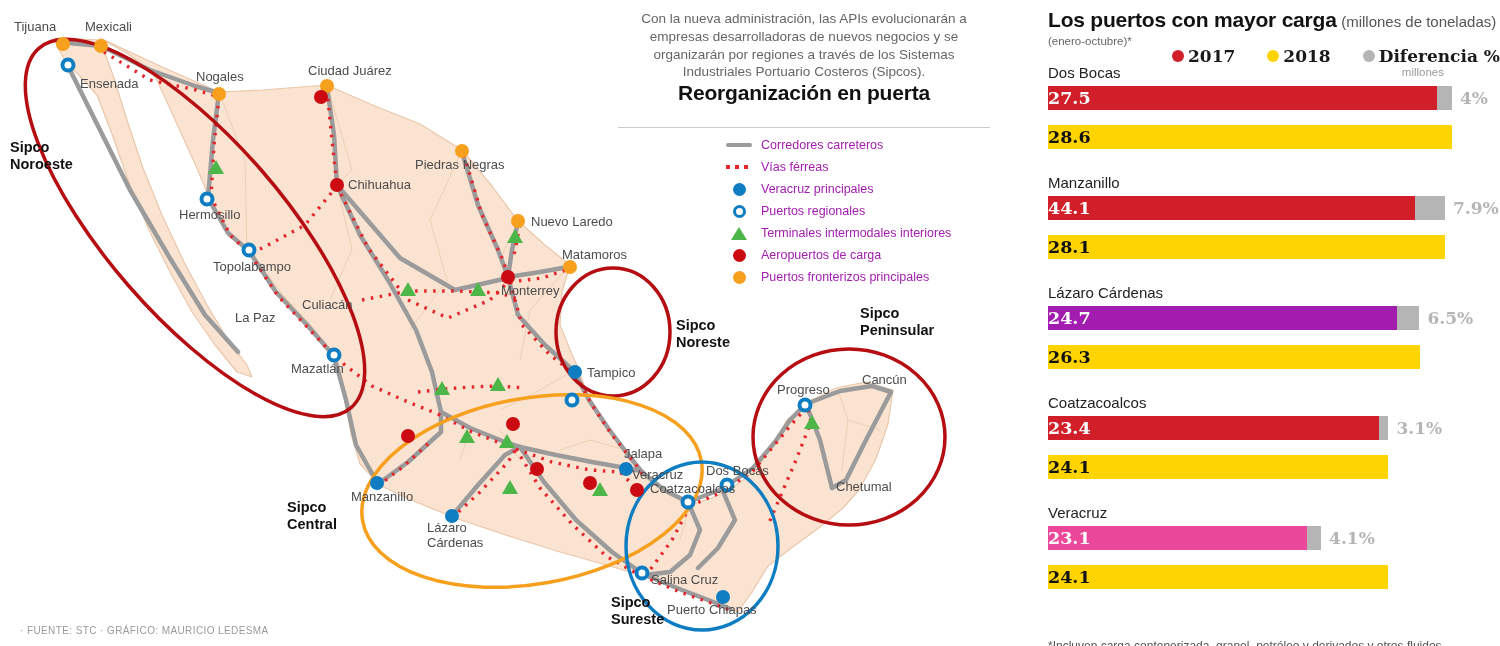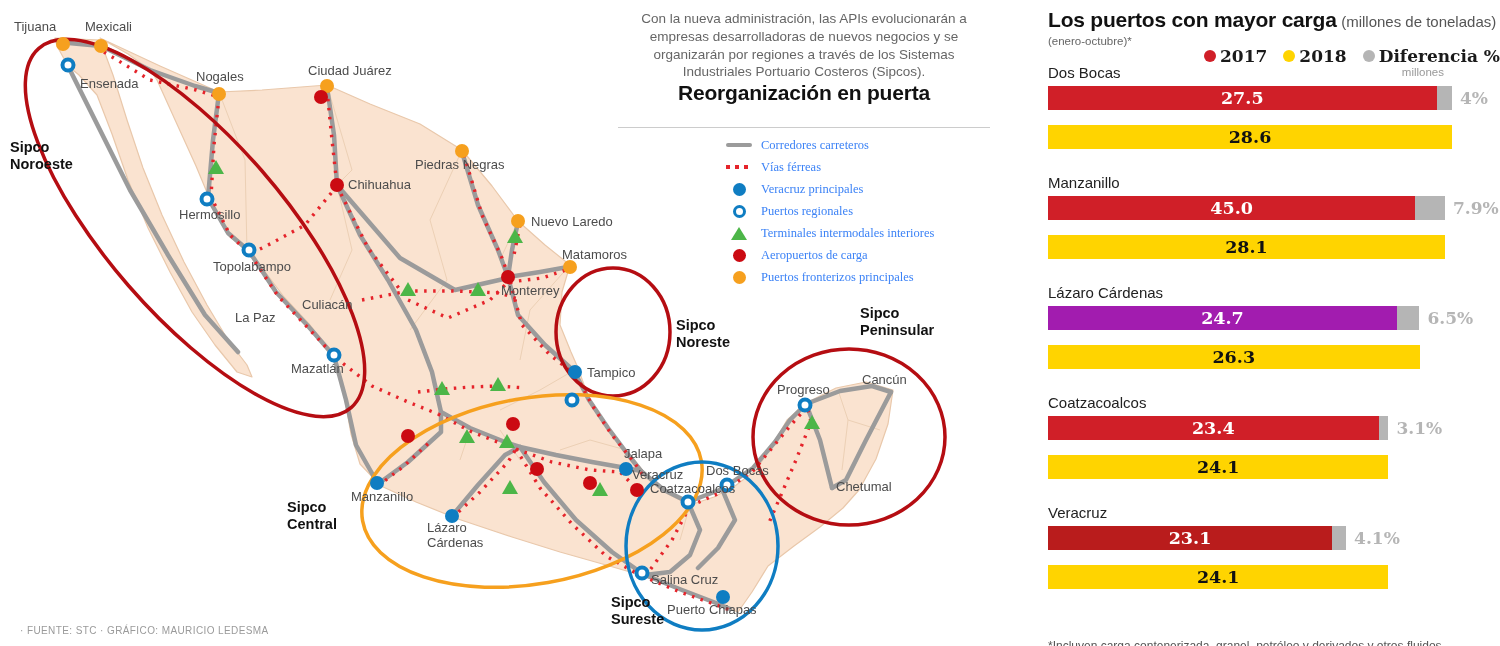--- a/index.html
+++ b/index.html
@@ -14,48 +14,48 @@
   
   #map-header{position:absolute;left:618px;top:6px;width:372px;text-align:center;}
   #map-title{font-size:21px;font-weight:bold;color:#111;letter-spacing:-.2px;}
   #map-subtitle{font-size:13.5px;color:#666;line-height:1.32;margin-top:4px;}
   #map-divider{position:absolute;left:618px;top:127px;width:372px;height:1px;background:#ccc;}
 
   
   #map-legend{position:absolute;left:618px;top:134px;width:372px;padding-left:106px;box-sizing:border-box;}
   .leg-row{display:flex;align-items:center;height:22px;}
   .leg-ic{width:30px;display:flex;justify-content:center;align-items:center;flex:0 0 30px;}
-  .leg-tx{font-size:12.5px;color:#3b82f6;margin-left:7px;white-space:nowrap;font-family:Liberation Serif, serif;}
+  .leg-tx{font-size:12.5px;color:#a21caf;margin-left:7px;white-space:nowrap;}
   .ic-road-line{width:26px;height:4px;border-radius:2px;background:#9b9b9b;}
   .ic-rail-dotted{width:26px;height:4px;background:repeating-linear-gradient(90deg,#e5242b 0 4px,transparent 4px 9px);}
   .ic-blue-dot{width:13px;height:13px;border-radius:50%;background:#0f7dc2;}
   .ic-blue-ring{width:7px;height:7px;border-radius:50%;background:#fff;border:3.5px solid #0f7dc2;}
   .ic-green-triangle{width:0;height:0;border-left:8px solid transparent;border-right:8px solid transparent;border-bottom:13px solid #4cb648;}
   .ic-red-dot{width:13px;height:13px;border-radius:50%;background:#cb0a12;}
   .ic-orange-dot{width:13px;height:13px;border-radius:50%;background:#f6a01e;}
 
   #map-source{position:absolute;left:20px;bottom:10px;font-size:10px;color:#9a9a9a;letter-spacing:.4px;}
 
   
   #chart{position:absolute;left:1048px;top:8px;width:452px;}
   #chart-title-line{white-space:nowrap;}
   #chart-title{font-size:21px;font-weight:bold;color:#111;letter-spacing:-.2px;}
   #chart-subtitle{font-size:15px;color:#555;font-weight:normal;}
   #chart-period{font-size:11.5px;color:#666;margin-top:3px;}
-  #chart-legend{position:absolute;top:38px;right:0;display:flex;align-items:center;gap:16px;
+  #chart-legend{position:absolute;top:38px;right:0;display:flex;align-items:center;gap:32px;
     font-family:"DejaVu Serif",serif;font-weight:bold;font-size:17px;color:#1a1a1a;text-align:center;}
   .cleg-item{display:flex;align-items:center;gap:4px;}
   .cleg-dot{width:12px;height:12px;border-radius:50%;display:inline-block;}
   #chart-groups{margin-top:18px;}
   .port-group{position:relative;height:110px;}
   .port-name{font-size:15px;color:#222;height:19px;line-height:16px;}
   .millones{position:absolute;top:1px;right:56px;font-size:11.5px;color:#999;}
   .bar-row{position:relative;height:24px;margin-top:2px;display:flex;align-items:stretch;}
   .bar-row.yellow-row{margin-top:15px;}
-  .bar{height:24px;display:flex;align-items:center;justify-content:center;box-sizing:border-box;}
+  .bar{height:24px;display:flex;align-items:center;justify-content:flex-start;box-sizing:border-box;}
   .bar-val{font-family:"DejaVu Serif",serif;font-weight:bold;font-size:17.5px;}
   .bar.red .bar-val{color:#fff;}
   .bar.yellow .bar-val{color:#111;}
   .diff-seg{height:24px;}
   .diff-lbl{font-family:"DejaVu Serif",serif;font-weight:bold;font-size:17px;color:#b5b5b5;margin-left:8px;line-height:24px;}
   #chart-footnote{margin-top:24px;font-size:12px;color:#555;}
 </style>
 </head>
 <body>
 
@@ -319,21 +319,21 @@
           <div class="bar-row yellow-row">
             <div class="bar yellow" style="width: 404px; background: rgb(255, 212, 0);">
               <span class="bar-val">28.6</span>
             </div>
           </div>
         </div>
         <div class="port-group">
           <div class="port-name">Manzanillo</div>
           <div class="bar-row">
             <div class="bar red" style="width: 367.3px; background: rgb(208, 31, 40);">
-              <span class="bar-val">45.0</span>
+              <span class="bar-val">44.1</span>
             </div>
             <div class="diff-seg" style="width: 29.7px; background: rgb(181, 181, 181);"></div>
             <span class="diff-lbl">7.9%</span>
           </div>
           <div class="bar-row yellow-row">
             <div class="bar yellow" style="width: 396.9px; background: rgb(255, 212, 0);">
               <span class="bar-val">28.1</span>
             </div>
           </div>
         </div>
@@ -363,21 +363,21 @@
           </div>
           <div class="bar-row yellow-row">
             <div class="bar yellow" style="width: 340.4px; background: rgb(255, 212, 0);">
               <span class="bar-val">24.1</span>
             </div>
           </div>
         </div>
         <div class="port-group">
           <div class="port-name">Veracruz</div>
           <div class="bar-row">
-            <div class="bar red" style="width: 284px; background: #b91c1c;">
+            <div class="bar red" style="width: 259px; background: #ec4899;">
               <span class="bar-val">23.1</span>
             </div>
             <div class="diff-seg" style="width: 14.1px; background: rgb(181, 181, 181);"></div>
             <span class="diff-lbl">4.1%</span>
           </div>
           <div class="bar-row yellow-row">
             <div class="bar yellow" style="width: 340.4px; background: rgb(255, 212, 0);">
               <span class="bar-val">24.1</span>
             </div>
           </div>

